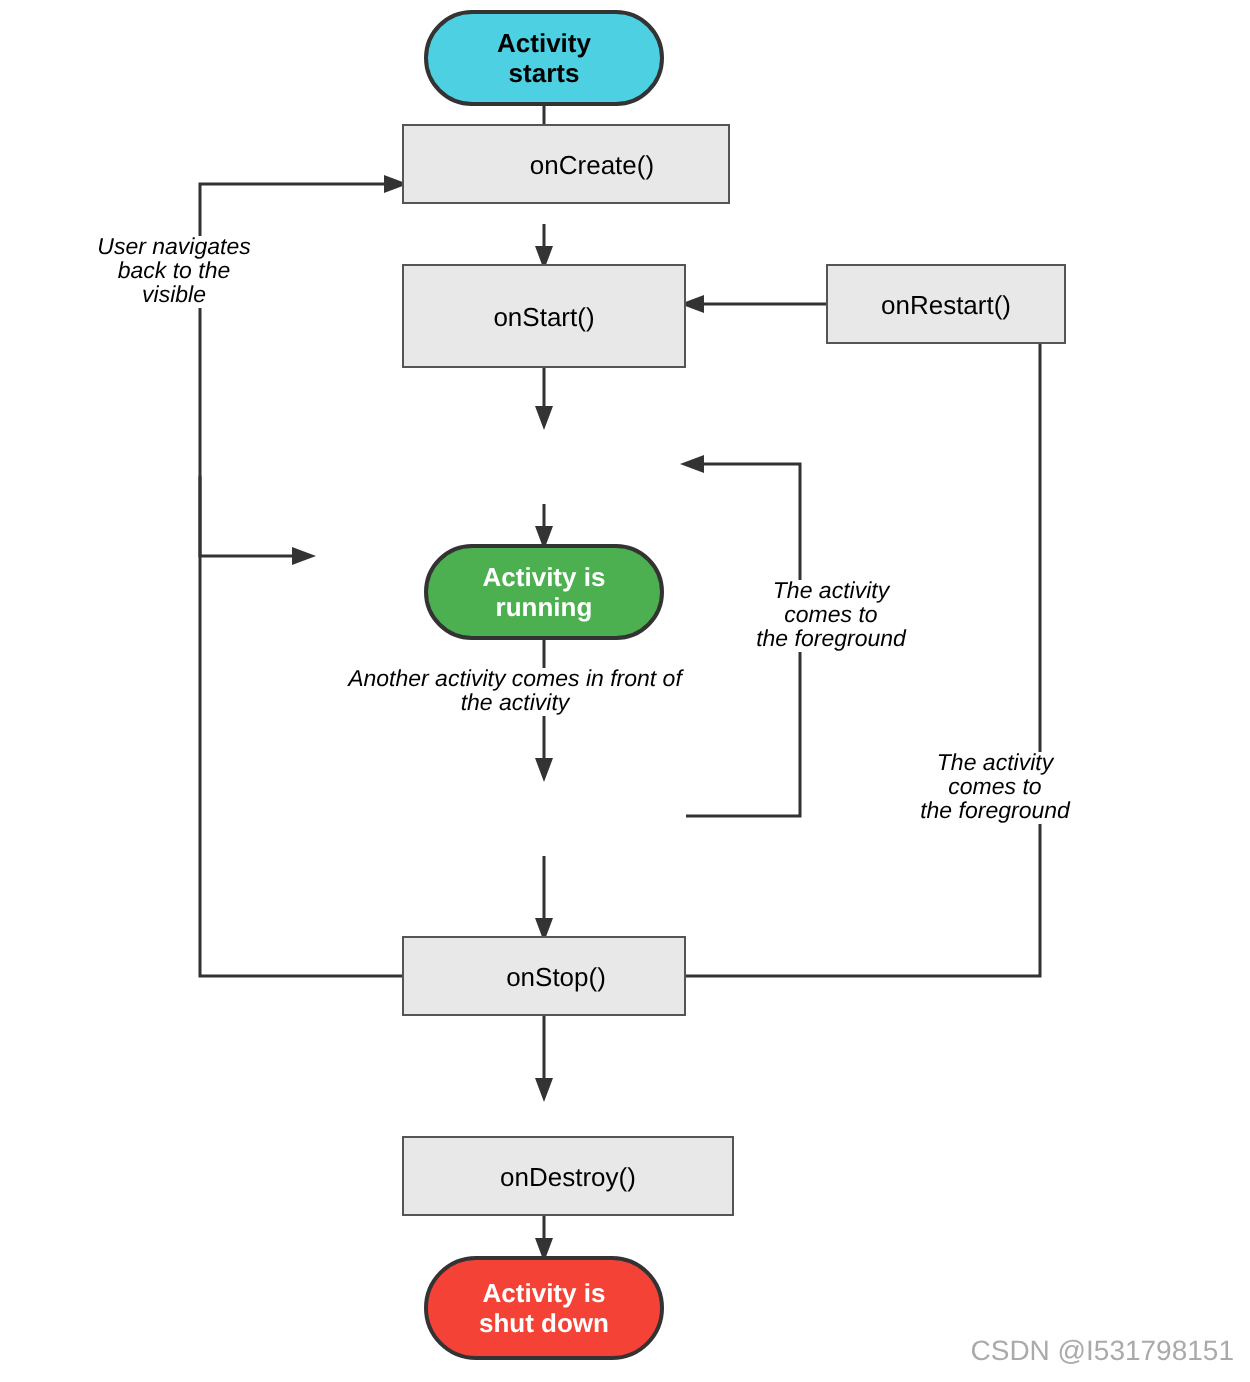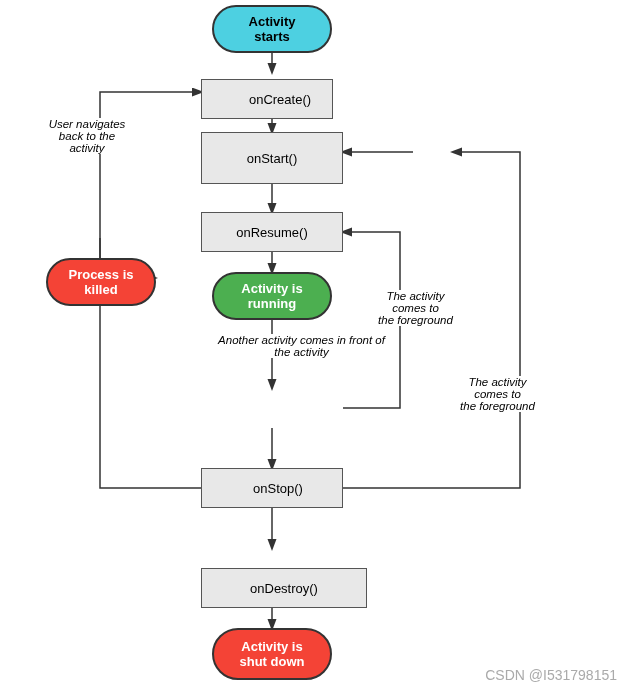--- a/index.html
+++ b/index.html
@@ -100,64 +100,60 @@
 
     <polyline points="100,238 100,278 155,278" stroke="#333" stroke-width="1.5" fill="none" marker-end="url(#arrow)"></polyline>
 
   </svg>
 
   <div class="oval" style="left:212px; top:5px; width:120px; height:48px; background:#4dd0e1; border:2px solid #333;">
     <span style="white-space:pre-line; font-size:13px; font-weight:bold;">Activity
 starts</span>
   </div>
 
-  <div class="box" style="left:201px; top:79px; width:132px; height:40px;padding-left:26px;">
+  <div class="box" style="left:201px; top:62px; width:164px; height:40px;padding-left:26px;">
     <span>onCreate()</span>
   </div>
 
   <div class="box" style="left:201px; top:132px; width:142px; height:52px;">
     <span>onStart()</span>
   </div>
 
+  <div class="box" style="left:413px; top:132px; width:120px; height:40px;">
+    <span>onRestart()</span>
+  </div>
 
-  <div class="box" style="left:201px; top:212px; width:142px; height:40px;">
-    <span>onResume()</span>
-  </div>
 
   <div class="oval" style="left:212px; top:272px; width:120px; height:48px; background:#4caf50; border:2px solid #333;">
     <span style="white-space:pre-line; font-size:13px; font-weight:bold; color:#fff;">Activity is
 running</span>
   </div>
 
 
   <div class="box" style="left:201px; top:468px; width:142px; height:40px;padding-left:12px;">
     <span>onStop()</span>
   </div>
 
   <div class="box" style="left:201px; top:568px; width:166px; height:40px;">
     <span>onDestroy()</span>
   </div>
 
   <div class="oval" style="left:212px; top:628px; width:120px; height:52px; background:#f44336; border:2px solid #333;">
     <span style="white-space:pre-line; font-size:13px; font-weight:bold; color:#fff;">Activity is
 shut down</span>
   </div>
 
-  <div class="oval" style="left:46px; top:258px; width:110px; height:48px; background:#f44336; border:2px solid #333;">
-    <span style="white-space:pre-line; font-size:13px; font-weight:bold; color:#fff;">Process is
-killed</span>
-  </div>
 
   <div class="label-italic" style="left:22px; top:118px; width:130px;">
     <span style="white-space:pre-line;">User navigates
 back to the
-activity</span>
+visible</span>
   </div>
 
-  <div class="label-italic" style="left:170px; top:334px; width:175px;margin-left:44px;">
+  <div class="label-italic" style="left:170px; top:334px; width:175px;">
     <span>Another activity comes
 in front of the activity</span>
   </div>
 
 
   <div class="label-italic" style="left:358px; top:290px; width:115px;">
     <span style="white-space:pre-line;">The activity
 comes to
 the foreground</span>
   </div>

